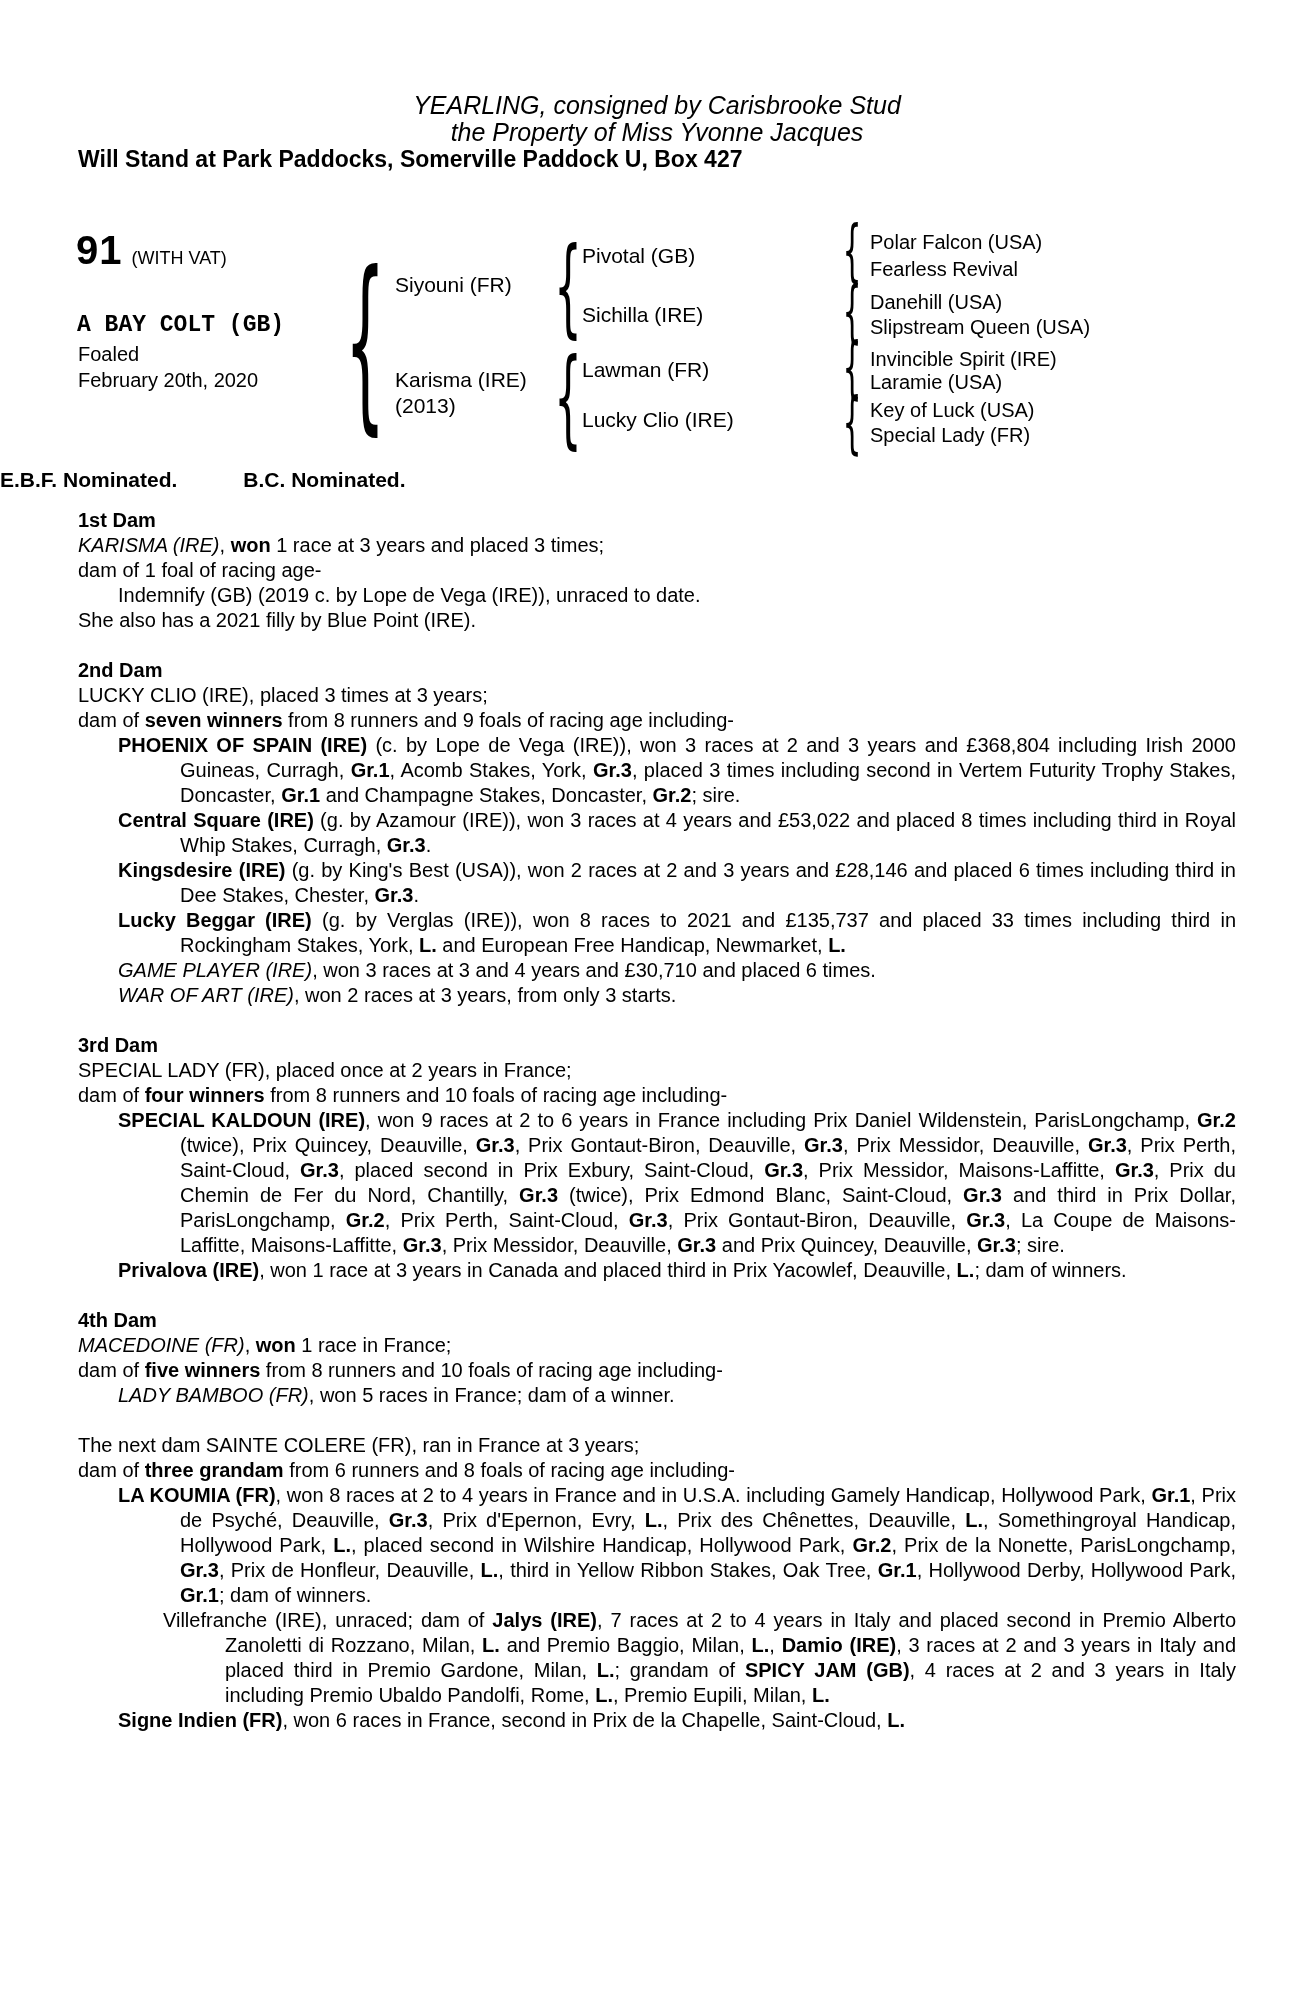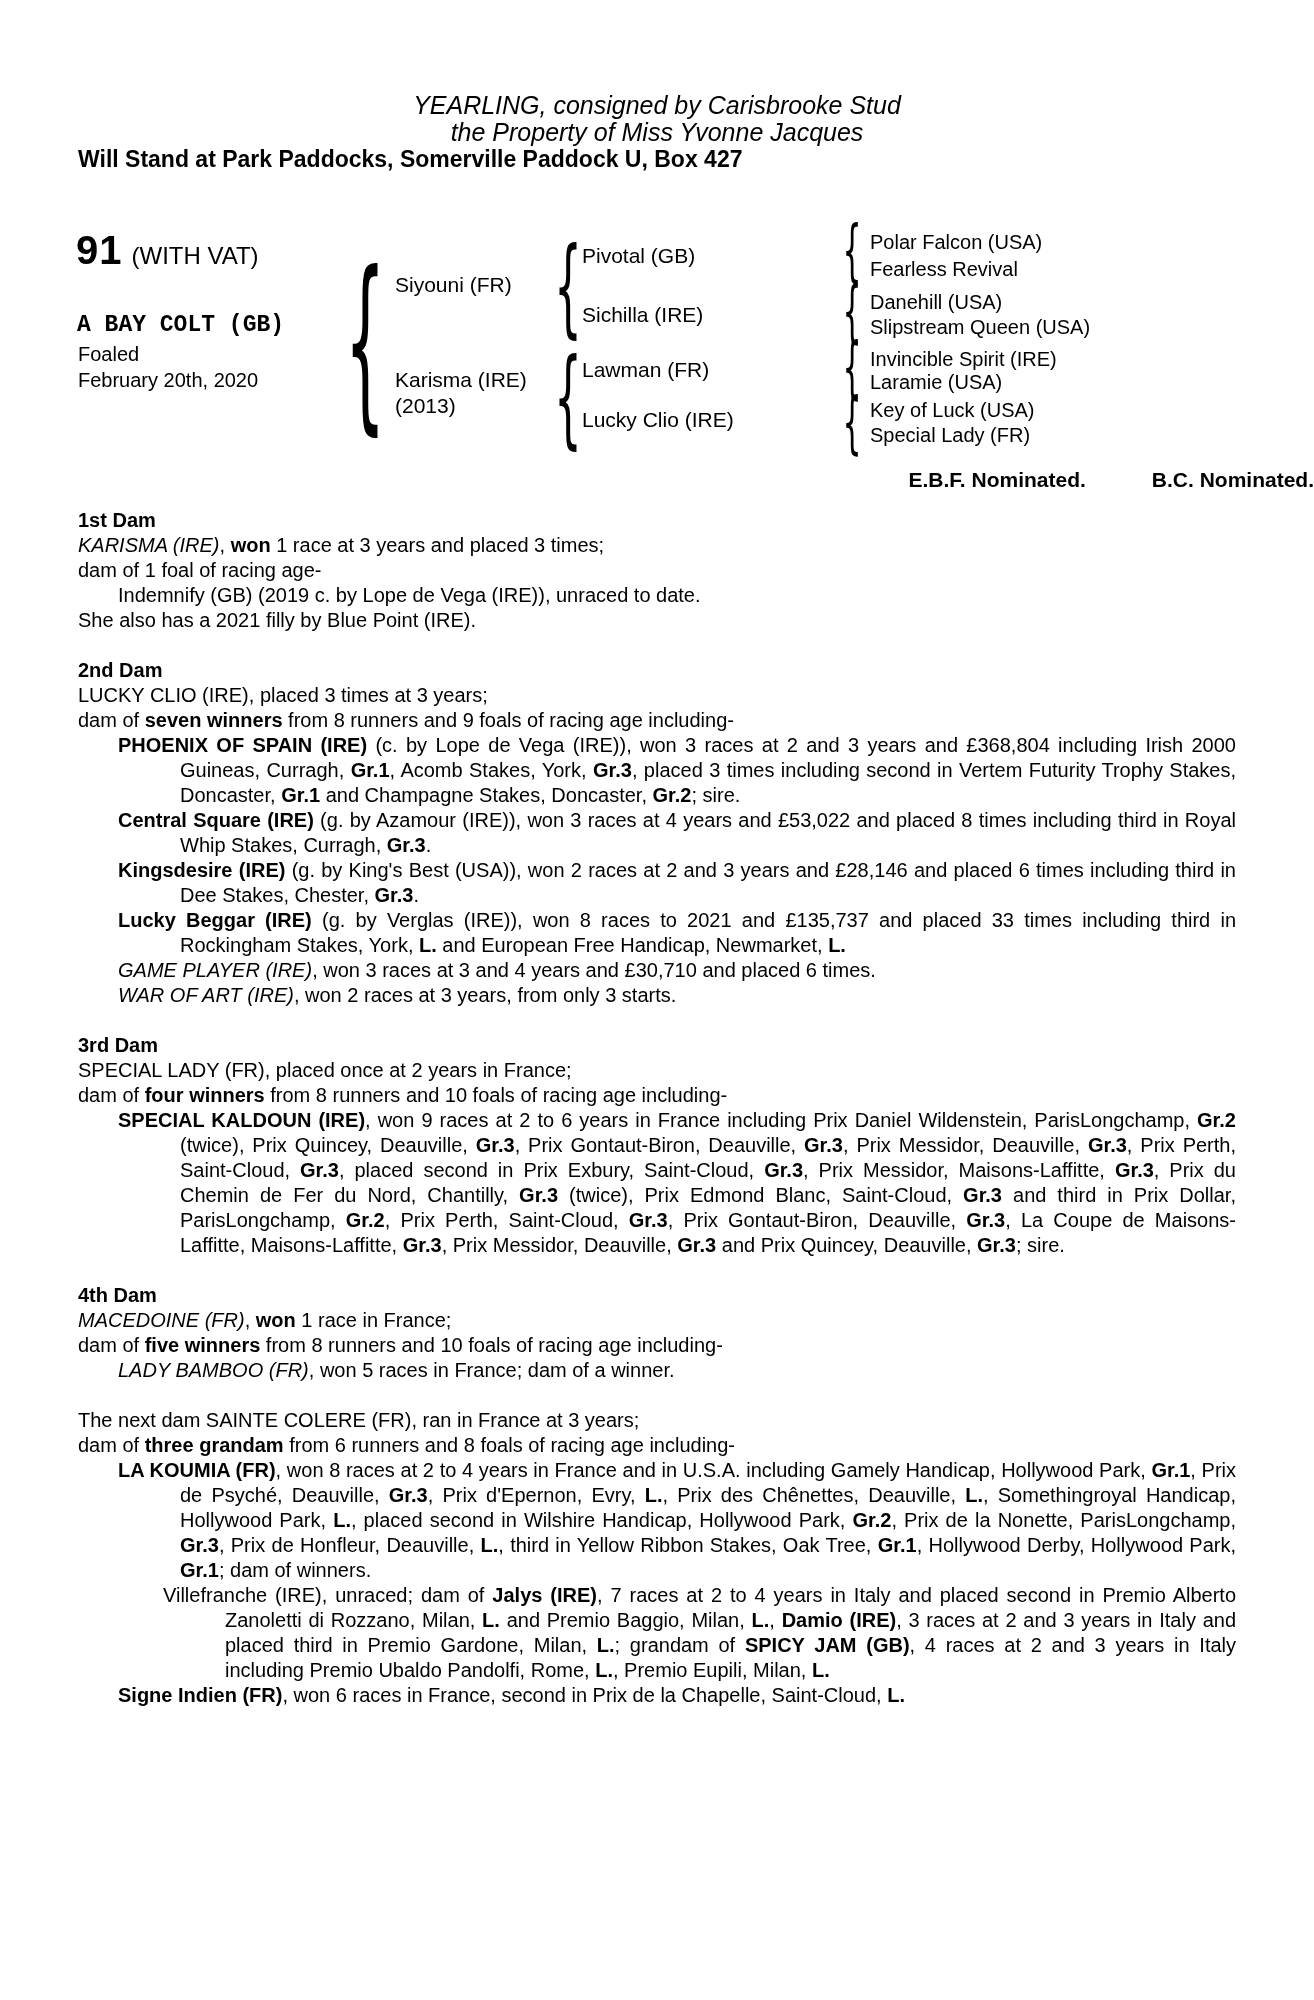--- a/index.html
+++ b/index.html
@@ -14,21 +14,21 @@
   .n{}
   
   .header{padding-top:92px;}
   .h-line1,.h-line2{font-style:italic;font-size:25px;line-height:27px;text-align:center;}
   .h-line3{font-weight:bold;font-size:23px;line-height:26px;padding-left:78px;}
   
   .pedigree{position:relative;margin-top:20px;height:281px;}
   .abs{position:absolute;white-space:nowrap;}
   .lot-row{left:76px;top:38px;display:flex;align-items:baseline;}
   .lot-num{font-size:40px;font-weight:bold;line-height:40px;letter-spacing:1px;}
-  .lot-vat{font-size:24px;margin-left:9px;}
+  .lot-vat{font-size:18px;margin-left:9px;}
   .horse-name{left:77px;top:121px;font-weight:bold;font-size:23px;font-family:Liberation Mono, monospace;}
   .foaled-label{left:78px;top:150px;}
   .foaled-date{left:78px;top:176px;}
   .p-name{font-size:21px;}
   .p-sire{left:395px;top:80px;}
   .p-dam{left:395px;top:175px;}
   .p-damyear{left:395px;top:201px;}
   .g-name{font-size:21px;left:582px;}
   .g1{top:51px;} .g2{top:110px;} .g3{top:165px;} .g4{top:215px;}
   .gg-name{font-size:20px;left:870px;}
@@ -37,21 +37,21 @@
   .brace{
     position:absolute;font-family:"DejaVu Sans",sans-serif;font-weight:400;
     line-height:1;transform-origin:center;color:#000;
   }
   .br-main{left:365px;top:150px;font-size:64px;transform:translate(-50%,-50%) scaleY(2.95);}
   .br-mid{left:568px;font-size:44px;transform:translate(-50%,-50%) scaleY(2.42);}
   .br-mid1{top:95px;} .br-mid2{top:206px;}
   .br-sm{left:852px;font-size:30px;transform:translate(-50%,-50%) scaleY(2.28);}
   .br-sm1{top:59px;} .br-sm2{top:120px;} .br-sm3{top:176px;} .br-sm4{top:231px;}
   
-  .noms{display:flex;justify-content:flex-end;gap:66px;font-weight:bold;font-size:21px;margin-top:-6px;line-height:25px;}
+  .noms{display:flex;justify-content:flex-start;gap:66px;font-weight:bold;font-size:21px;margin-top:-6px;line-height:25px;}
   
   .sections{margin:16px 78px 0 78px;}
   .sec{margin-top:25px;}
   .sec:first-child{margin-top:0;}
   .sec-h{font-weight:bold;}
   .tline{min-height:25px;}
   .entry{padding-left:102px;text-indent:-62px;}
   .sub{padding-left:147px;text-indent:-62px;}
   .just{text-align:justify;}
 </style>
@@ -123,20 +123,21 @@
         <div class="tline entry just"><span class="b">Kingsdesire (IRE)</span><span class="n"> (g. by King's Best (USA)), won 2 races at 2 and 3 years and £28,146 and placed 6 times including third in Dee Stakes, Chester, </span><span class="b">Gr.3</span><span class="n">.</span></div>
         <div class="tline entry just"><span class="b">Lucky Beggar (IRE)</span><span class="n"> (g. by Verglas (IRE)), won 8 races to 2021 and £135,737 and placed 33 times including third in Rockingham Stakes, York, </span><span class="b">L.</span><span class="n"> and European Free Handicap, Newmarket, </span><span class="b">L.</span></div>
         <div class="tline entry"><span class="i">GAME PLAYER (IRE)</span><span class="n">, won 3 races at 3 and 4 years and £30,710 and placed 6 times.</span></div>
         <div class="tline entry"><span class="i">WAR OF ART (IRE)</span><span class="n">, won 2 races at 3 years, from only 3 starts.</span></div>
       </div>
       <div class="sec">
         <div class="sec-h">3rd Dam</div>
         <div class="tline flush"><span class="n">SPECIAL LADY (FR), placed once at 2 years in France;</span></div>
         <div class="tline flush"><span class="n">dam of </span><span class="b">four winners</span><span class="n"> from 8 runners and 10 foals of racing age including-</span></div>
         <div class="tline entry just"><span class="b">SPECIAL KALDOUN (IRE)</span><span class="n">, won 9 races at 2 to 6 years in France including Prix Daniel Wildenstein, ParisLongchamp, </span><span class="b">Gr.2</span><span class="n"> (twice), Prix Quincey, Deauville, </span><span class="b">Gr.3</span><span class="n">, Prix Gontaut-Biron, Deauville, </span><span class="b">Gr.3</span><span class="n">, Prix Messidor, Deauville, </span><span class="b">Gr.3</span><span class="n">, Prix Perth, Saint-Cloud, </span><span class="b">Gr.3</span><span class="n">, placed second in Prix Exbury, Saint-Cloud, </span><span class="b">Gr.3</span><span class="n">, Prix Messidor, Maisons-Laffitte, </span><span class="b">Gr.3</span><span class="n">, Prix du Chemin de Fer du Nord, Chantilly, </span><span class="b">Gr.3</span><span class="n"> (twice), Prix Edmond Blanc, Saint-Cloud, </span><span class="b">Gr.3</span><span class="n"> and third in Prix Dollar, ParisLongchamp, </span><span class="b">Gr.2</span><span class="n">, Prix Perth, Saint-Cloud, </span><span class="b">Gr.3</span><span class="n">, Prix Gontaut-Biron, Deauville, </span><span class="b">Gr.3</span><span class="n">, La Coupe de Maisons-Laffitte, Maisons-Laffitte, </span><span class="b">Gr.3</span><span class="n">, Prix Messidor, Deauville, </span><span class="b">Gr.3</span><span class="n"> and Prix Quincey, Deauville, </span><span class="b">Gr.3</span><span class="n">; sire.</span></div>
+        <div class="tline entry just"><span class="b">Privalova (IRE)</span><span class="n">, won 1 race at 3 years in Canada and placed third in Prix Yacowlef, Deauville, </span><span class="b">L.</span><span class="n">; dam of winners.</span></div>
       </div>
       <div class="sec">
         <div class="sec-h">4th Dam</div>
         <div class="tline flush"><span class="i">MACEDOINE (FR)</span><span class="n">, </span><span class="b">won</span><span class="n"> 1 race in France;</span></div>
         <div class="tline flush"><span class="n">dam of </span><span class="b">five winners</span><span class="n"> from 8 runners and 10 foals of racing age including-</span></div>
         <div class="tline entry"><span class="i">LADY BAMBOO (FR)</span><span class="n">, won 5 races in France; dam of a winner.</span></div>
       </div>
       <div class="sec">
         <div class="tline flush"><span class="n">The next dam SAINTE COLERE (FR), ran in France at 3 years;</span></div>
         <div class="tline flush"><span class="n">dam of </span><span class="b">three grandam</span><span class="n"> from 6 runners and 8 foals of racing age including-</span></div>

